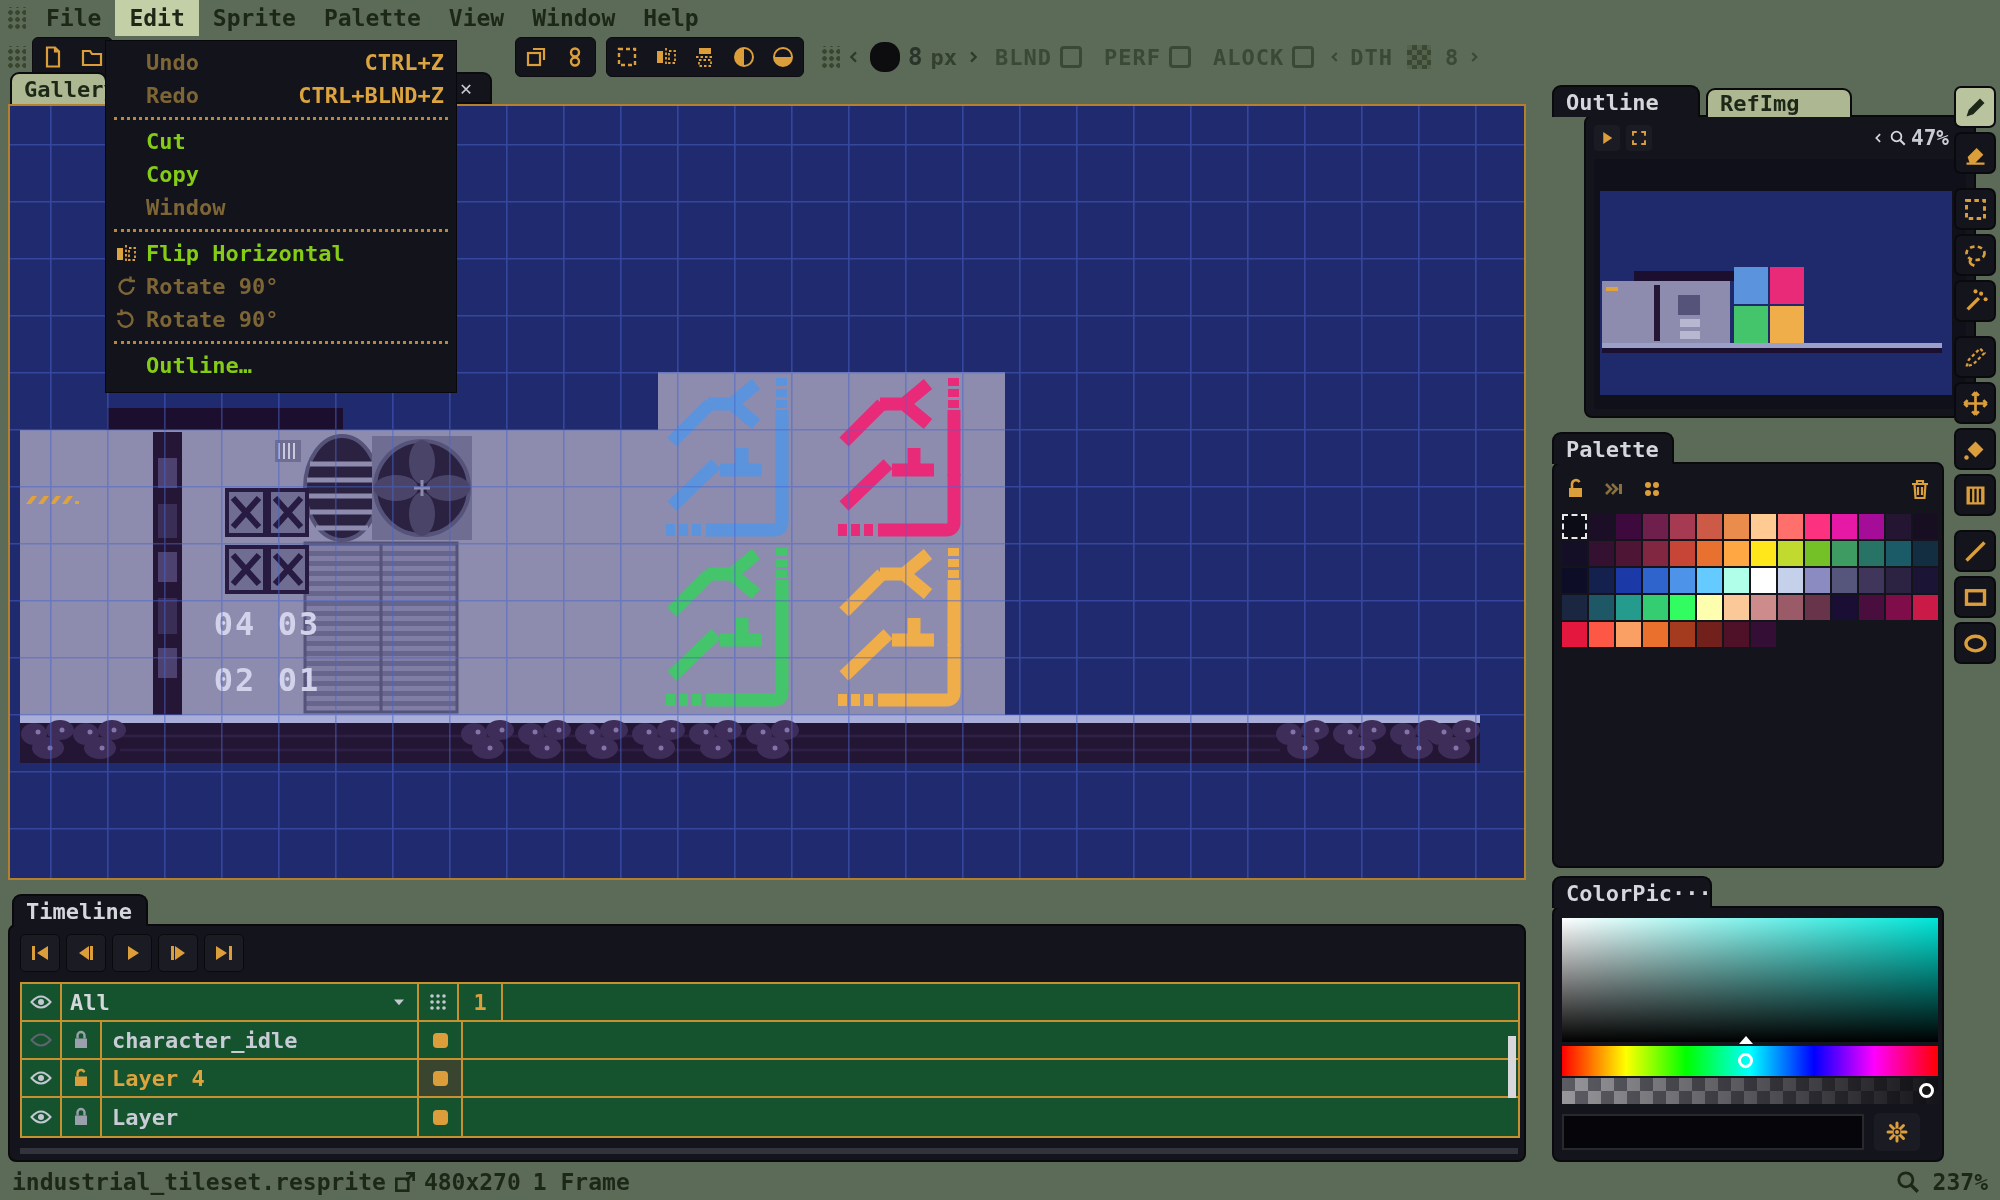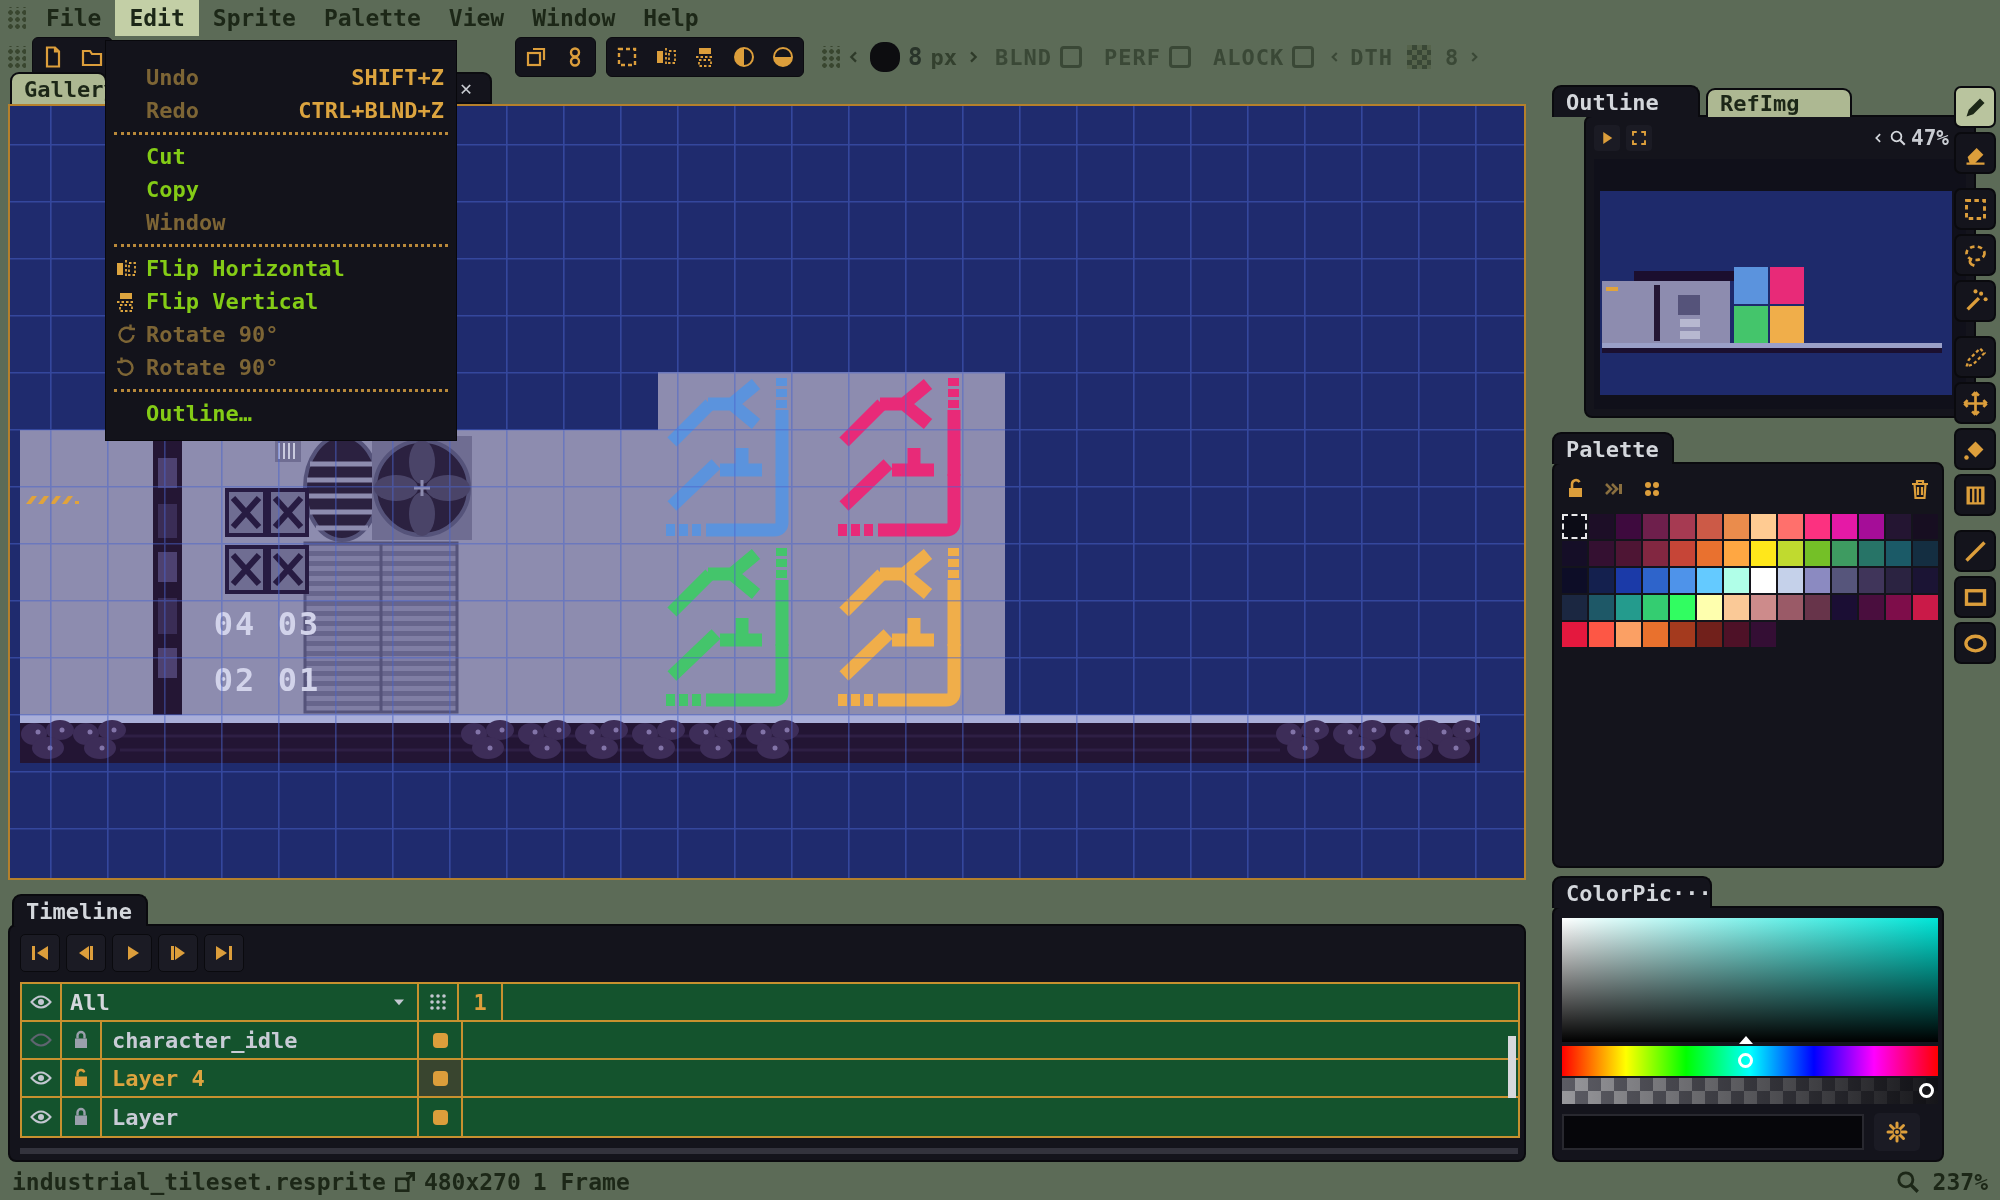--- a/index.html
+++ b/index.html
@@ -42,21 +42,21 @@
              font-size:22px; font-weight:bold; display:flex; align-items:center; padding:0 12px; overflow:hidden; }
   .doc-tab.light { left:2px; width:97px; background:#adb892; color:#1c2717; }
   .tab-close { position:absolute; left:432px; top:0; width:52px; height:32px; background:#14141c; border:2px solid #0c0c10;
                border-radius:9px 9px 0 0; color:#c9ccd2; font-size:20px; display:flex; align-items:center; justify-content:center; }
 
   
   #canvas-frame { position:absolute; left:8px; top:104px; width:1518px; height:776px; border:2px solid #b5802c; background:#1f2b6e; }
 
   
   #edit-menu { position:absolute; left:105px; top:40px; width:352px; background:#13131b; z-index:60;
-               padding:20px 0 10px 0; border:1px solid #08080c; }
+               padding:5px 0 10px 0; border:1px solid #08080c; }
   .menu-item { height:33px; display:flex; align-items:center; padding:0 12px 0 8px; font-size:22px; font-weight:bold; }
   .menu-item .mi-icon { width:30px; height:24px; margin-right:2px; }
   .menu-item .mi-icon svg { width:24px; height:24px; }
   .menu-item .mi-label { color:#84cc16; }
   .menu-item .mi-shortcut { margin-left:auto; color:#dca43f; }
   .menu-item.disabled .mi-label { color:#7d6535; }
   .menu-item.disabled .mi-icon { color:#7d6535 !important; }
   .menu-sep { border-top:3px dotted #b9893a; margin:5px 8px; }
 
   
@@ -417,21 +417,21 @@
   </g>
 
   <rect width="1514" height="772" fill="url(#grid)"></rect>
 </svg>
 </div>
 
 <nav id="edit-menu">
     <div class="menu-item disabled">
     <span class="mi-icon" style="color:#dca43f"></span>
     <span class="mi-label">Undo</span>
-    <span class="mi-shortcut">SHIFT+Z</span>
+    <span class="mi-shortcut">CTRL+Z</span>
     </div>
     <div class="menu-item disabled">
     <span class="mi-icon" style="color:#dca43f"></span>
     <span class="mi-label">Redo</span>
     <span class="mi-shortcut">CTRL+BLND+Z</span>
     </div>
     <div class="menu-sep"></div>
     <div class="menu-item ">
     <span class="mi-icon" style="color:#dca43f"></span>
     <span class="mi-label">Cut</span>
@@ -448,29 +448,20 @@
     <span class="mi-shortcut"></span>
     </div>
     <div class="menu-sep"></div>
     <div class="menu-item ">
     <span class="mi-icon" style="color:#dca43f"><svg viewBox="0 0 24 24">
           <rect x="3" y="6" width="6" height="12" fill="currentColor"></rect>
           <rect x="15" y="6" width="6" height="12" stroke="currentColor" fill="none" stroke-width="1.8" stroke-dasharray="2.5 2"></rect>
           <path d="M12 3 v18" stroke="currentColor" fill="none" stroke-width="1.8" stroke-dasharray="2.5 2"></path>
         </svg></span>
     <span class="mi-label">Flip Horizontal</span>
-    <span class="mi-shortcut"></span>
-    </div>
-    <div class="menu-item ">
-    <span class="mi-icon" style="color:#dca43f"><svg viewBox="0 0 24 24">
-          <rect x="6" y="3" width="12" height="6" fill="currentColor"></rect>
-          <rect x="6" y="15" width="12" height="6" stroke="currentColor" fill="none" stroke-width="1.8" stroke-dasharray="2.5 2"></rect>
-          <path d="M3 12 h18" stroke="currentColor" fill="none" stroke-width="1.8" stroke-dasharray="2.5 2"></path>
-        </svg></span>
-    <span class="mi-label">Flip Vertical</span>
     <span class="mi-shortcut"></span>
     </div>
     <div class="menu-item disabled">
     <span class="mi-icon" style="color:#dca43f"><svg viewBox="0 0 24 24">
           <path d="M16.5 6 a7 7 0 1 0 3 6" stroke="currentColor" fill="none" stroke-width="2.4"></path>
           <polyline points="16.5,1.5 16.5,6 21,6" stroke="currentColor" fill="none" stroke-width="2.4"></polyline>
         </svg></span>
     <span class="mi-label">Rotate 90°</span>
     <span class="mi-shortcut"></span>
     </div>

